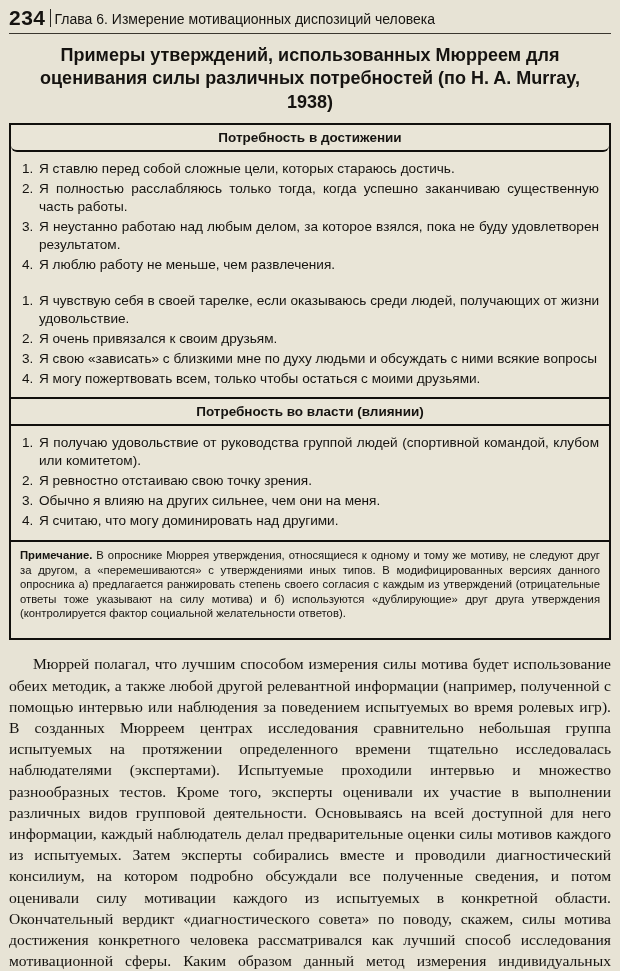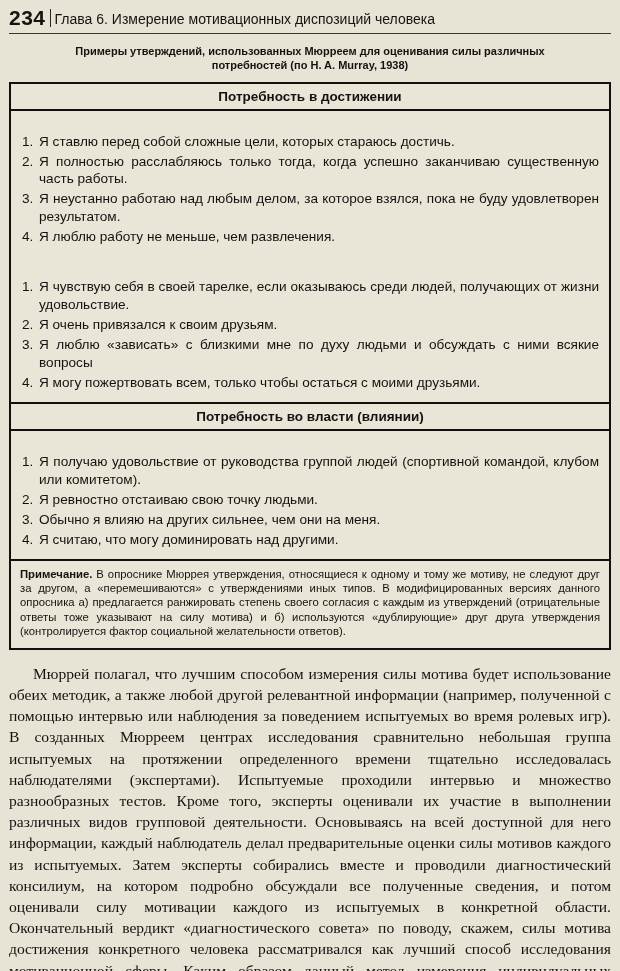--- a/index.html
+++ b/index.html
@@ -49,56 +49,56 @@
   .table-caption {
     text-align: right;
     font-family: "Liberation Serif", serif;
     font-style: italic;
     font-size: 14.5px;
     margin: 2px 2px 6px 0;
   }
   .table-title {
     text-align: center;
     font-weight: bold;
-    font-size: 11px;
+    font-size: 18px;
     line-height: 1.3;
     margin: 0 auto 9px auto;
     width: 540px;
   }
 
   
   .stmt-table {
     border: 2px solid #11100d;
     background: #e9e5d7;
   }
   .stmt-header {
     text-align: center;
     font-weight: bold;
     font-size: 13.5px;
     padding: 5px 4px;
     border-top: 2px solid #11100d;
     border-bottom: 2px solid #11100d;
   }
-  .stmt-header:first-child { border-top: none; }
+  .stmt-header:first-child { border-top: none; border-radius: 6px; }
   ol.stmt-list {
     margin: 0;
-    padding: 22px 10px 8px 26px;
+    padding: 8px 10px 8px 26px;
     font-size: 13.6px;
     line-height: 1.32;
   }
   ol.stmt-list li {
     text-align: justify;
     padding-left: 2px;
     margin: 0 0 2px 0;
   }
   .stmt-note {
     border-top: 2px solid #11100d;
     font-size: 11.3px;
     line-height: 1.28;
-    padding: 6px 9px 9px 9px;
+    padding: 6px 9px 18px 9px;
     text-align: justify;
   }
   .stmt-note b { font-weight: bold; }
 
   
   .body-text {
     font-family: "Liberation Serif", serif;
     font-size: 15.6px;
     line-height: 1.36;
     text-align: justify;
@@ -127,28 +127,28 @@
     <ol class="stmt-list">
       <li>Я ставлю перед собой сложные цели, которых стараюсь достичь.</li>
       <li>Я полностью расслабляюсь только тогда, когда успешно заканчиваю существенную часть работы.</li>
       <li>Я неустанно работаю над любым делом, за которое взялся, пока не буду удовлетворен результатом.</li>
       <li>Я люблю работу не меньше, чем развлечения.</li>
     </ol>
 
     <ol class="stmt-list">
       <li>Я чувствую себя в своей тарелке, если оказываюсь среди людей, получающих от жизни удовольствие.</li>
       <li>Я очень привязался к своим друзьям.</li>
-      <li>Я люблю «зависать» с близкими мне по духу людьми и обсуждать с ними всякие вопросы</li>
+      <li>Я свою «зависать» с близкими мне по духу людьми и обсуждать с ними всякие вопросы</li>
       <li>Я могу пожертвовать всем, только чтобы остаться с моими друзьями.</li>
     </ol>
 
     <div class="stmt-header">Потребность во власти (влиянии)</div>
     <ol class="stmt-list">
       <li>Я получаю удовольствие от руководства группой людей (спортивной командой, клубом или комитетом).</li>
-      <li>Я ревностно отстаиваю свою точку людьми.</li>
+      <li>Я ревностно отстаиваю свою точку зрения.</li>
       <li>Обычно я влияю на других сильнее, чем они на меня.</li>
       <li>Я считаю, что могу доминировать над другими.</li>
     </ol>
 
     <div class="stmt-note"><b>Примечание.</b><span> В опроснике Мюррея утверждения, относящиеся к одному и тому же мотиву, не следуют друг за другом, а «перемешиваются» с утверждениями иных типов. В модифицированных версиях данного опросника а) предлагается ранжировать степень своего согласия с каждым из утверждений (отрицательные ответы тоже указывают на силу мотива) и б) используются «дублирующие» друг друга утверждения (контролируется фактор социальной желательности ответов).</span></div>
 
   </div>
 
   <p class="body-text">Мюррей полагал, что лучшим способом измерения силы мотива будет использование обеих методик, а также любой другой релевантной информации (например, полученной с помощью интервью или наблюдения за поведением испытуемых во время ролевых игр). В созданных Мюрреем центрах исследования сравнительно небольшая группа испытуемых на протяжении определенного времени тщательно исследовалась наблюдателями (экспертами). Испытуемые проходили интервью и множество разнообразных тестов. Кроме того, эксперты оценивали их участие в выполнении различных видов групповой деятельности. Основываясь на всей доступной для него информации, каждый наблюдатель делал предварительные оценки силы мотивов каждого из испытуемых. Затем эксперты собирались вместе и проводили диагностический консилиум, на котором подробно обсуждали все полученные сведения, и потом оценивали силу мотивации каждого из испытуемых в конкретной области. Окончательный вердикт «диагностического совета» по поводу, скажем, силы мотива достижения конкретного человека рассматривался как лучший способ исследования мотивационной сферы. Каким образом данный метод измерения индивидуальных различий в силе мотивов</p>
 

